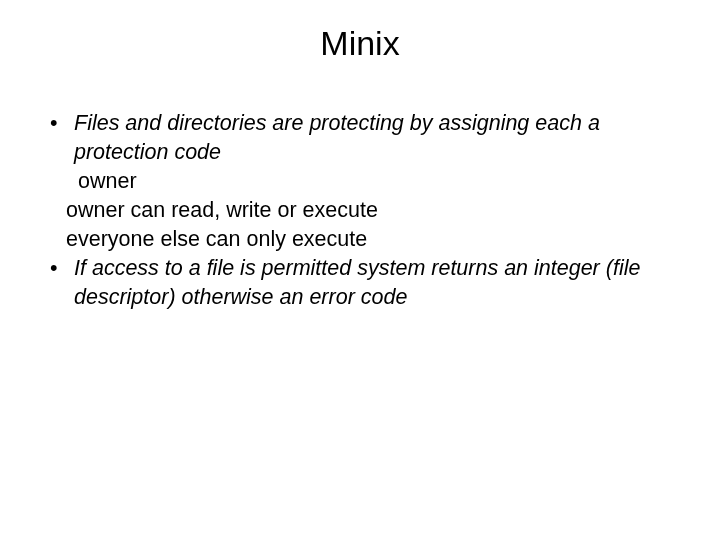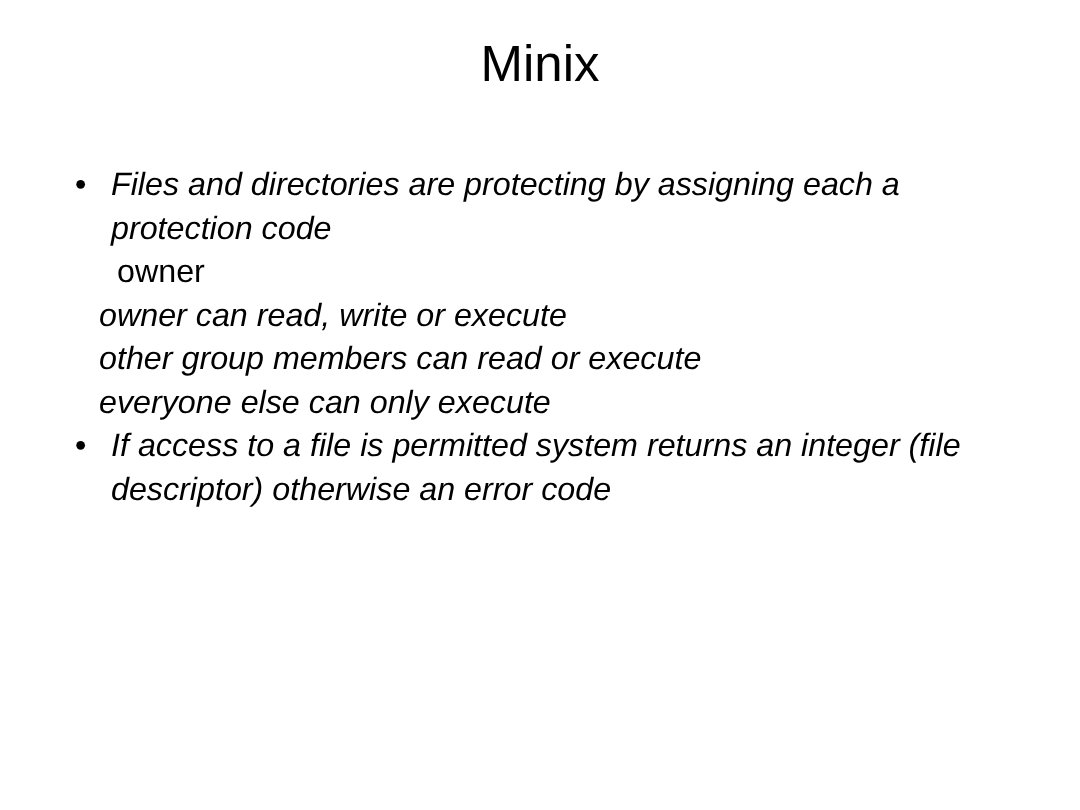--- a/index.html
+++ b/index.html
@@ -27,40 +27,39 @@
   }
   .bullet-mark {
     width: 24px;
     flex-shrink: 0;
   }
   .bullet-text {
     flex: 1;
     font-style: italic;
   }
   .indent-a { padding-left: 48px; }
-  .indent-b { padding-left: 36px; font-style: italic; }
+  .indent-b { padding-left: 36px; }
   .italic { font-style: italic; }
 </style>
 </head>
 <body>
 
 <h1 class="title">Minix</h1>
 
 <div class="content">
 
   <div class="bullet-row">
     <span class="bullet-mark">•</span>
     <span class="bullet-text">Files and directories are protecting by assigning each a protection code</span>
   </div>
 
 
   <div class="indent-a">owner</div>
 
   <div class="indent-b">owner can read, write or execute</div>
-  <div class="indent-b">other group members can read or execute</div>
   <div class="indent-b">everyone else can only execute</div>
 
   <div class="bullet-row">
     <span class="bullet-mark">•</span>
     <span class="bullet-text">If access to a file is permitted system returns an integer (file descriptor) otherwise an error code</span>
   </div>
 
 </div>
 
 </body></html>

